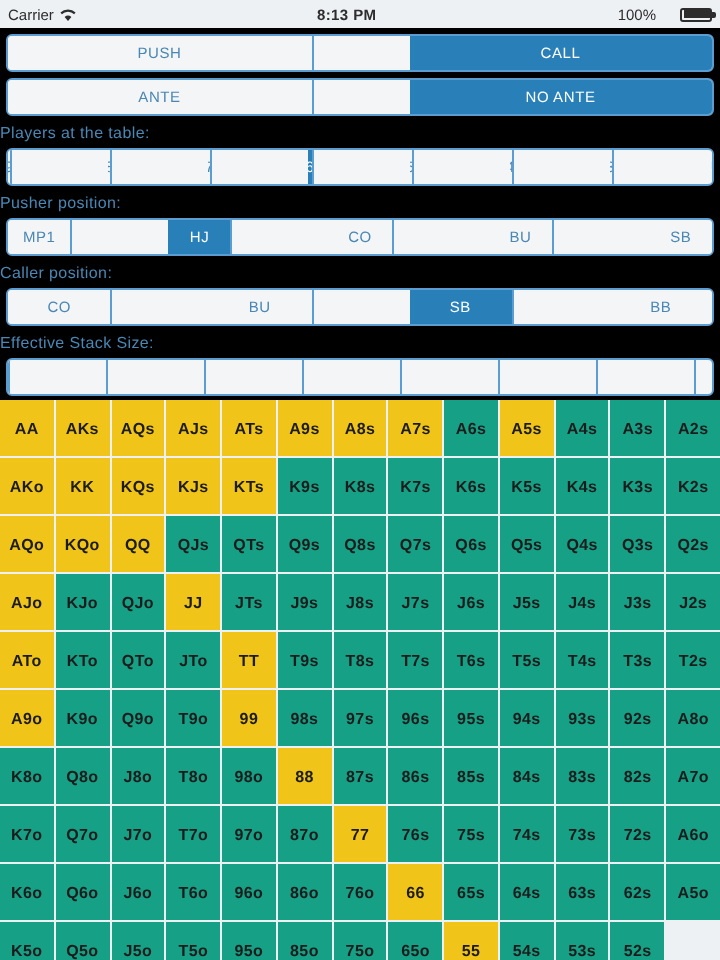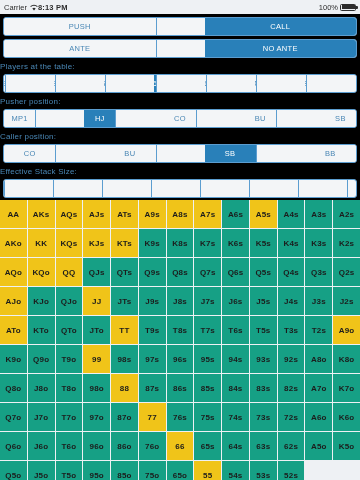--- a/index.html
+++ b/index.html
@@ -11,22 +11,22 @@
   }
   .app { width: 360px; height: 480px; position: relative; background: #000000; }
 
   
   .statusbar {
     height: 14px; display: flex; align-items: center;
     padding: 0 4px; font-size: 7.5px; color: #2d2d2d;
     background: #eef1f4;
   }
   .sb-left { display: flex; align-items: center; gap: 3px; flex: 0 0 auto; }
-  .sb-center { flex: 1 1 auto; text-align: left; font-weight: bold; letter-spacing: 0.2px;}
-  .sb-right { display: flex; align-items: center; gap: 2px; flex: 0 0 auto; }
+  .sb-center { flex: 1 1 auto; text-align: center; font-weight: bold; letter-spacing: 0.2px;}
+  .sb-right { display: flex; align-items: center; gap: 12px; flex: 0 0 auto; }
   .wifi { display: inline-block; width: 8px; height: 7px; }
   .battery {
     width: 16px; height: 7px; border: 1px solid #2d2d2d; border-radius: 1.5px;
     position: relative; background: #2d2d2d; background-clip: content-box;
     padding: 0.5px;
   }
   .battery::after {
     content: ""; position: absolute; right: -2.5px; top: 1.7px;
     width: 1.5px; height: 3px; background: #2d2d2d; border-radius: 0 1px 1px 0;
   }
@@ -220,20 +220,21 @@
       <div class="cell push">ATo</div>
       <div class="cell fold">KTo</div>
       <div class="cell fold">QTo</div>
       <div class="cell fold">JTo</div>
       <div class="cell push">TT</div>
       <div class="cell fold">T9s</div>
       <div class="cell fold">T8s</div>
       <div class="cell fold">T7s</div>
       <div class="cell fold">T6s</div>
       <div class="cell fold">T5s</div>
+      <div class="cell fold">T4s</div>
       <div class="cell fold">T3s</div>
       <div class="cell fold">T2s</div>
       <div class="cell push">A9o</div>
       <div class="cell fold">K9o</div>
       <div class="cell fold">Q9o</div>
       <div class="cell fold">T9o</div>
       <div class="cell push">99</div>
       <div class="cell fold">98s</div>
       <div class="cell fold">97s</div>
       <div class="cell fold">96s</div>

